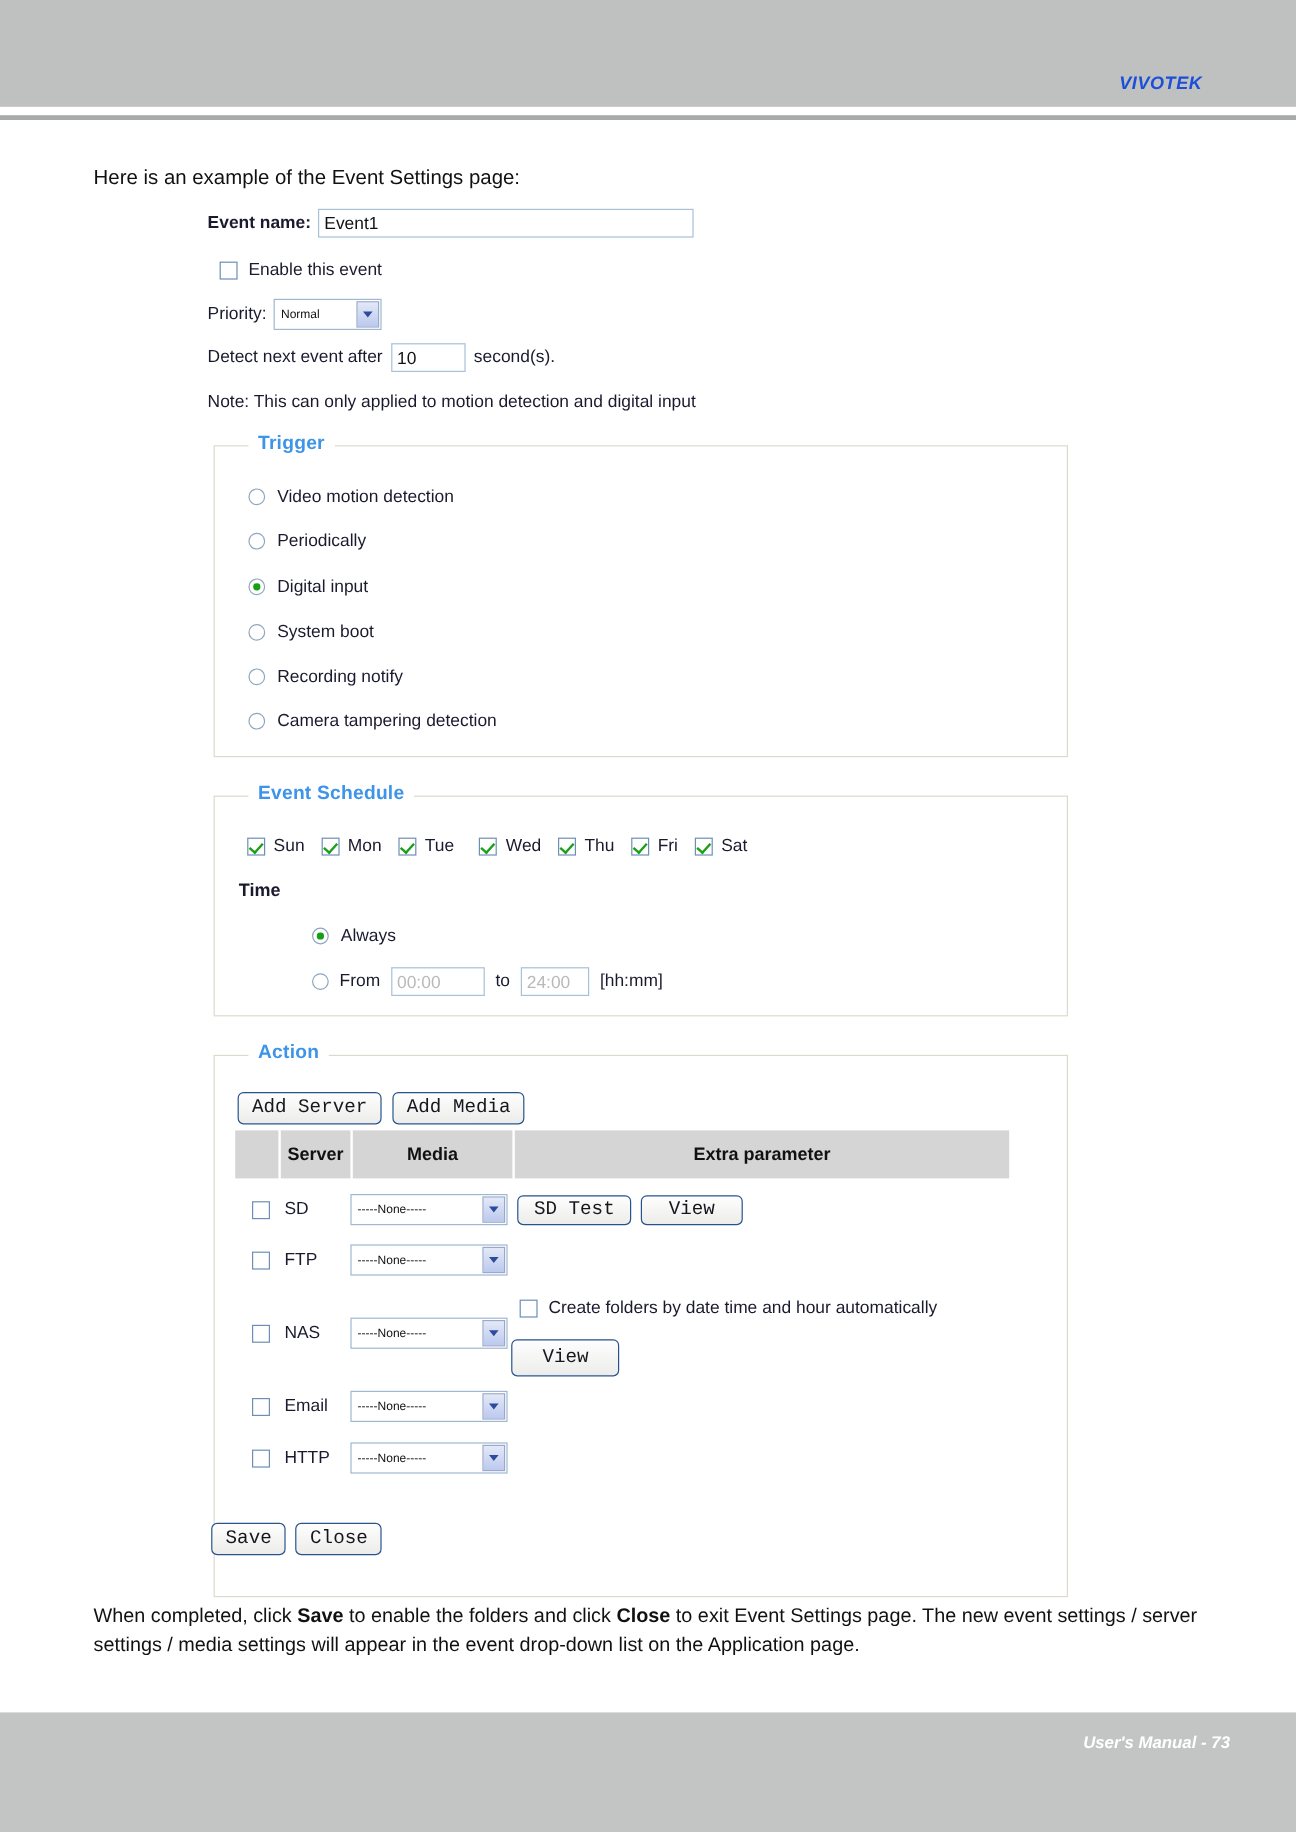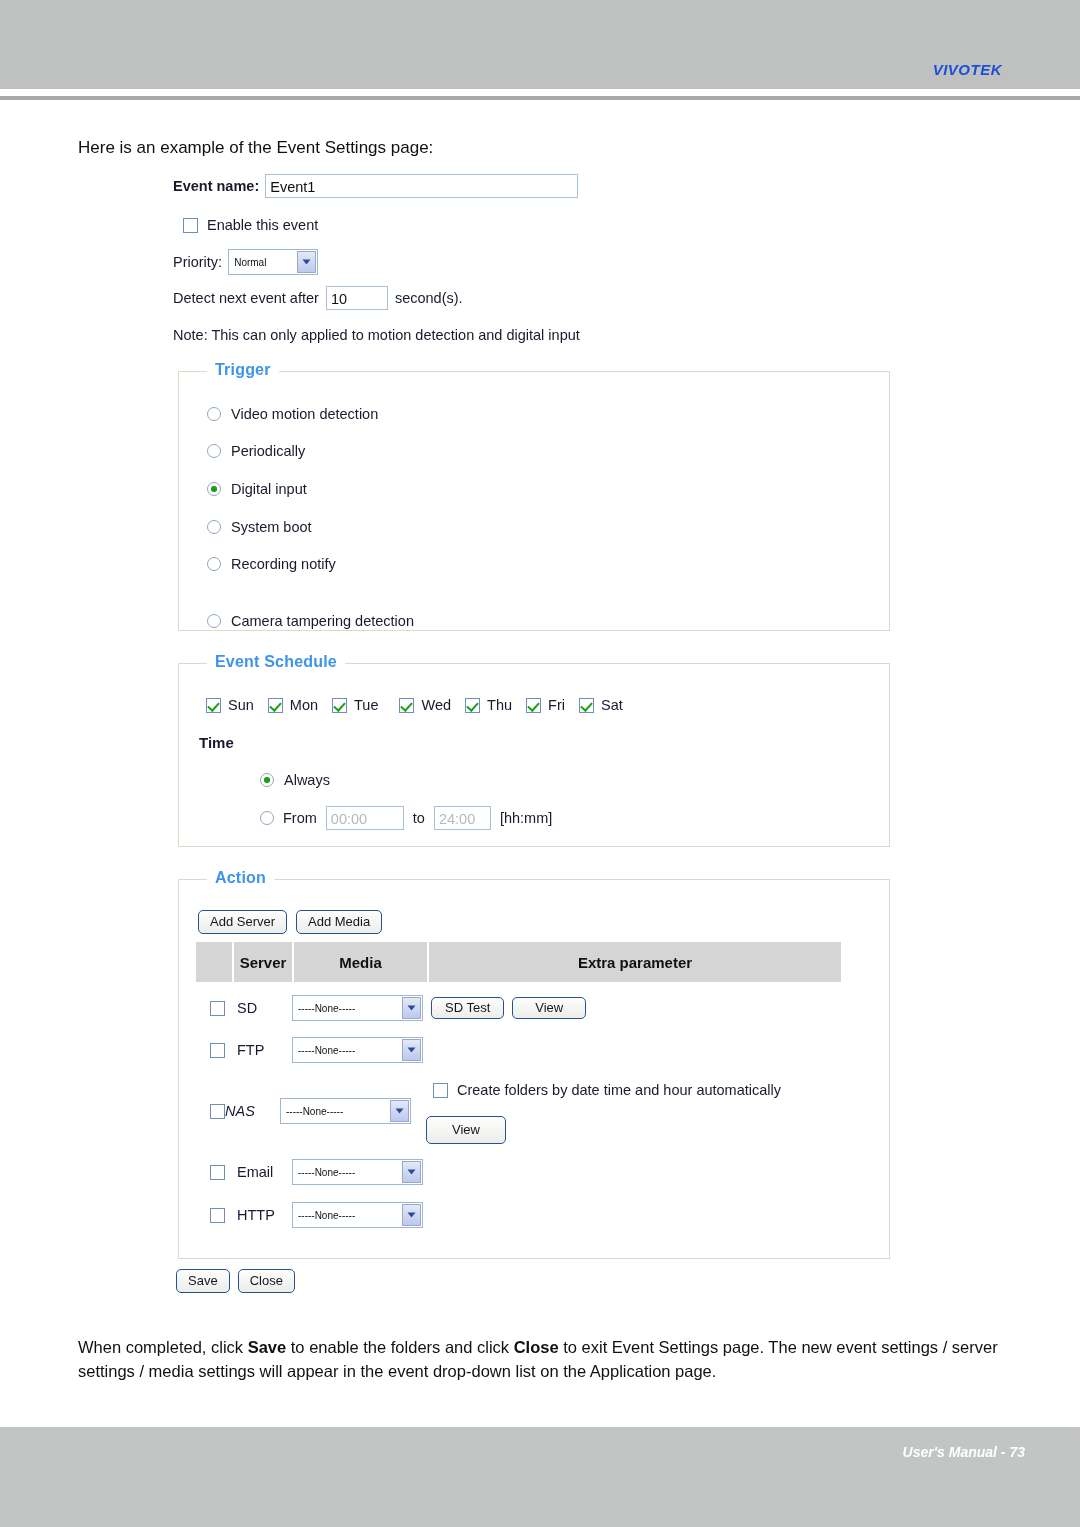--- a/index.html
+++ b/index.html
@@ -169,22 +169,22 @@
     align-items: center;
     justify-content: center;
     flex: none;
   }
   .sel .sel-arrow svg { display: block; }
 
   .btn {
     border: 1.5px solid #26538c;
     border-radius: 5px;
     background: linear-gradient(#fefefe, #ececea);
-    font-size: 13px;
-    font-family: Liberation Sans, sans-serif;
+    font-size: 16px;
+    font-family: Liberation Mono, monospace;
     color: #16161e;
     padding: 3px 11px 4px 11px;
     box-sizing: border-box;
     white-space: nowrap;
     cursor: pointer;
   }
   .btn-sm { padding: 2px 13px 3px 13px; }
 
   
   .fset {
@@ -285,21 +285,21 @@
     <span class="lbl">Digital input</span>
   </div>
   <div class="row" style="left:207px; top:519px; gap:10px;">
     <span class="rad"></span>
     <span class="lbl">System boot</span>
   </div>
   <div class="row" style="left:207px; top:556px; gap:10px;">
     <span class="rad"></span>
     <span class="lbl">Recording notify</span>
   </div>
-  <div class="row" style="left:207px; top:593px; gap:10px;margin-top:20px;">
+  <div class="row" style="left:207px; top:593px; gap:10px;">
     <span class="rad"></span>
     <span class="lbl">Camera tampering detection</span>
   </div>
 
   <div class="fset" style="left:178px; top:663px; width:712px; height:184px;">
     <span class="fset-legend">Event Schedule</span>
   </div>
 
   <div class="row" style="left:206px; top:697px; gap:7px;">
     <span class="chk on"></span>
@@ -329,21 +329,21 @@
 
   <div class="row" style="left:260px; top:806px; gap:9px;">
     <span class="rad"></span>
     <span class="lbl">From</span>
     <span class="txtinput ph" style="width:78px;">00:00</span>
     <span class="lbl">to</span>
     <span class="txtinput ph" style="width:57px;">24:00</span>
     <span class="lbl">[hh:mm]</span>
   </div>
 
-  <div class="fset" style="left:178px; top:879px; width:712px; height:380px;">
+  <div class="fset" style="left:178px; top:879px; width:712px; height:452px;">
     <span class="fset-legend">Action</span>
   </div>
 
   <div class="row" style="left:198px; top:910px; gap:9px;">
     <span class="btn">Add Server</span>
     <span class="btn">Add Media</span>
   </div>
 
   <div class="act-table">
     <div class="th" style="width:36px;"></div>
@@ -375,21 +375,21 @@
       <span class="sel-arrow">
         <svg width="9" height="6" viewBox="0 0 9 6">
             <path d="M0.5 0.5 L8.5 0.5 L4.5 5.5 Z" fill="#2e4a9c"></path>
           </svg>
       </span>
     </span>
   </div>
 
   <div class="row" style="left:210px; top:1098px; gap:0;">
     <span class="chk"></span>
-    <span class="lbl" style="width:55px; font-style:italic;">NAS</span>
+    <span class="lbl" style="width:55px; margin-left:12px;">NAS</span>
     <span class="sel" style="width:131px;">
       <span class="sel-txt">-----None-----</span>
       <span class="sel-arrow">
         <svg width="9" height="6" viewBox="0 0 9 6">
             <path d="M0.5 0.5 L8.5 0.5 L4.5 5.5 Z" fill="#2e4a9c"></path>
           </svg>
       </span>
     </span>
   </div>
   <div class="row" style="left:433px; top:1082px; gap:9px;">

